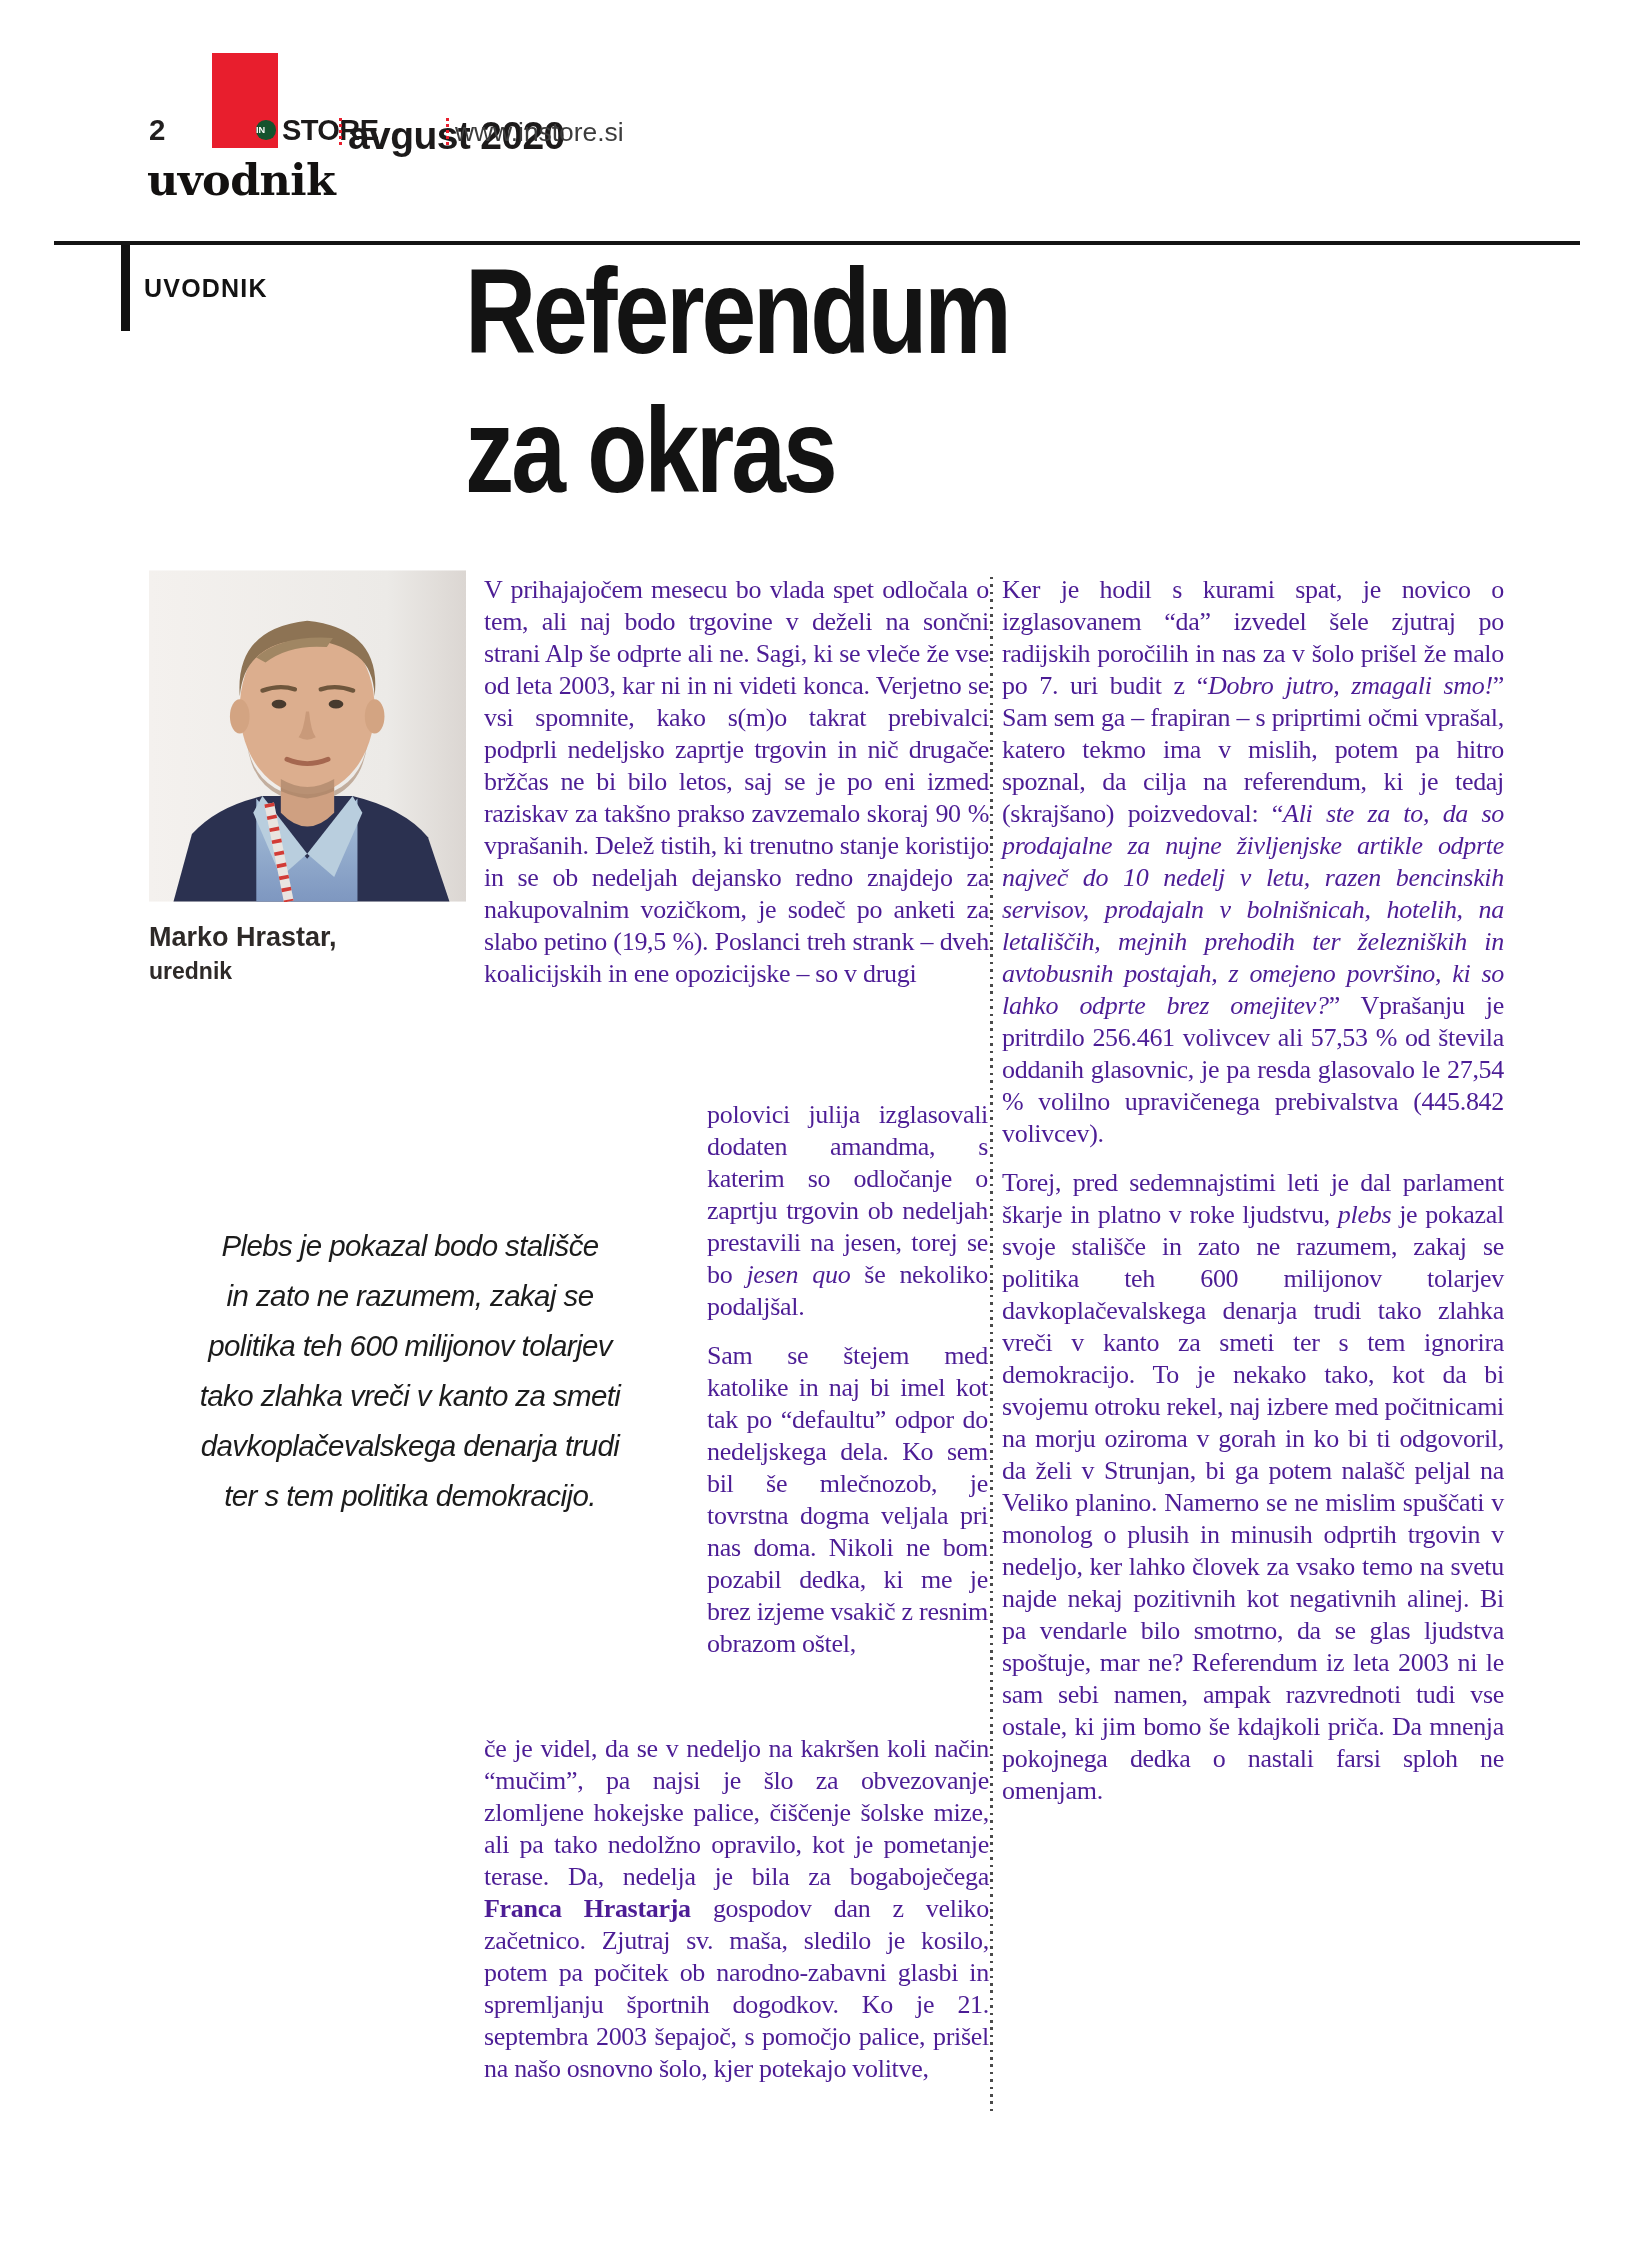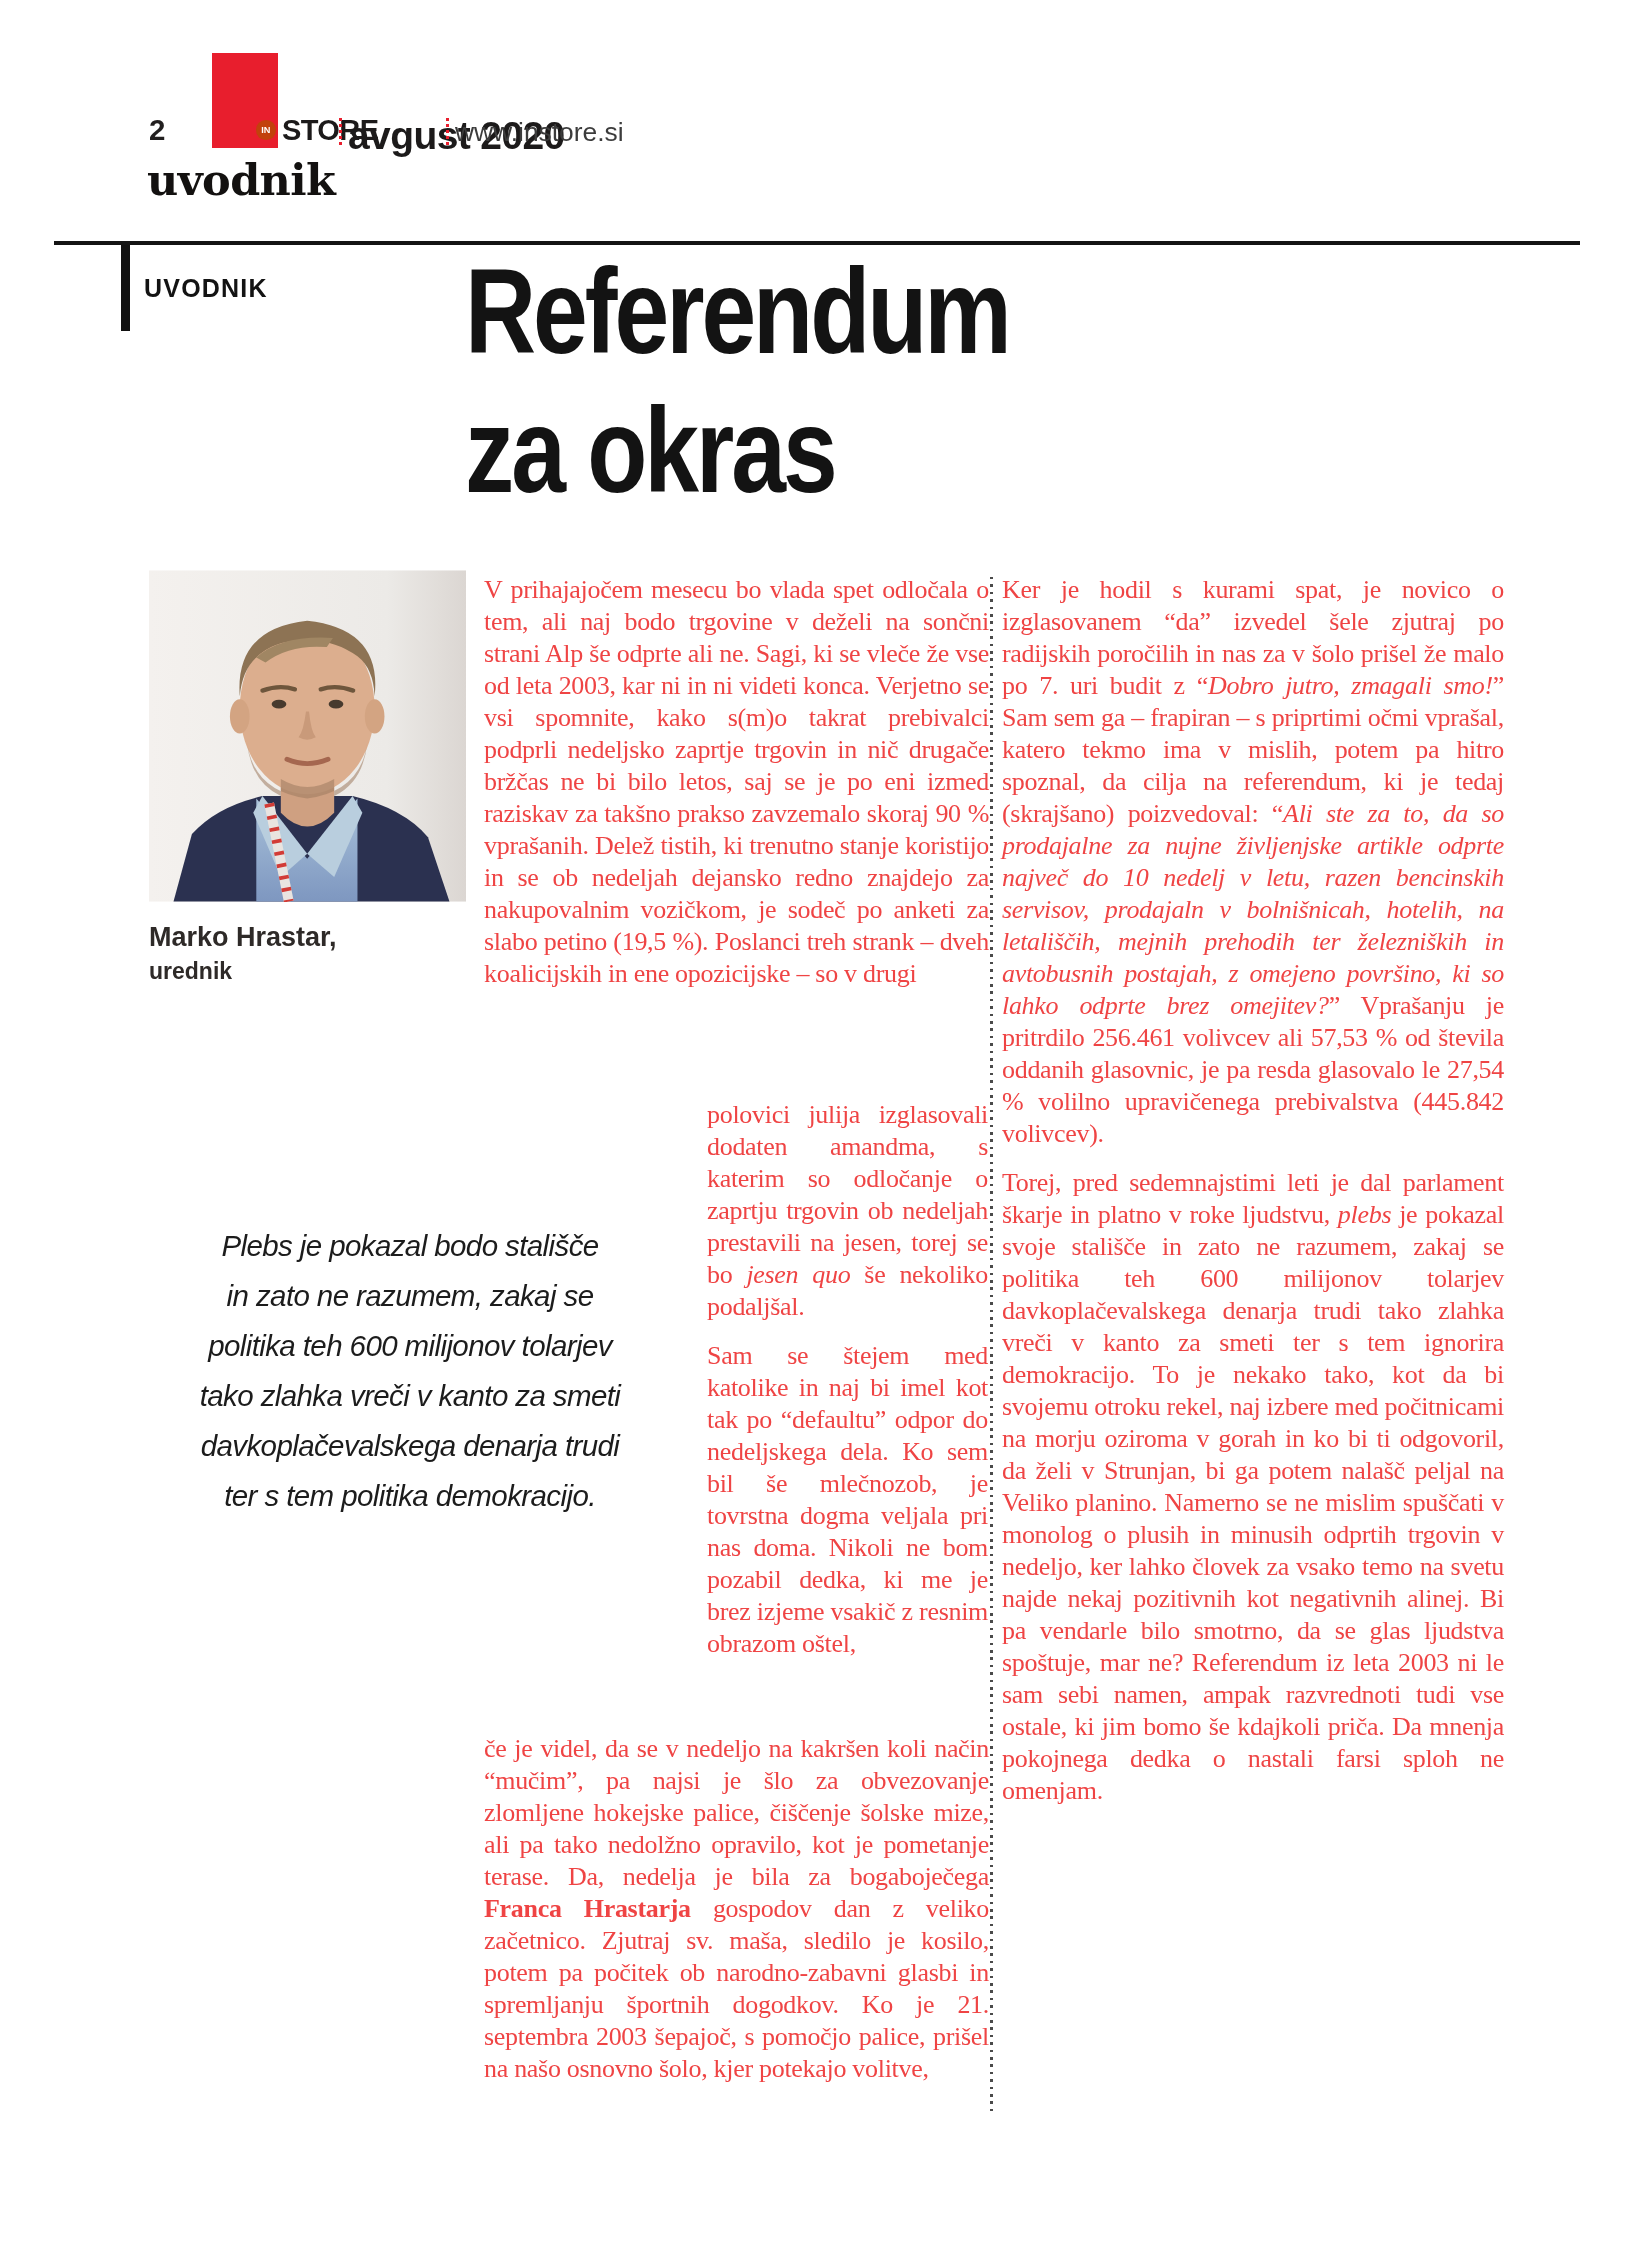--- a/index.html
+++ b/index.html
@@ -19,22 +19,22 @@
   .page-number{
     position:absolute;left:149px;top:113px;
     font-size:29.5px;font-weight:bold;color:#221f1f;
   }
   .red-rect{
     position:absolute;left:212px;top:53px;width:66px;height:95px;
     background:var(--accent-red,#e81e2d);
   }
   .in-circle{
     position:absolute;left:256px;top:120px;width:19.6px;height:19.6px;
-    background:#c2410c;border-radius:50%;
-    display:flex;align-items:center;justify-content:center;
+    background:#14532d;border-radius:50%;
+    display:flex;align-items:center;
     color:#ffffff;font-size:9.2px;font-weight:bold;letter-spacing:0px;
   }
   .store-label{
     position:absolute;left:282px;top:114px;
     font-size:29px;font-weight:bold;color:#1c1a1a;letter-spacing:-0.6px;
   }
   .hdr-dotsep{
     position:absolute;top:118px;width:3.1px;height:27px;
     background-image:repeating-linear-gradient(to bottom,var(--accent-red,#e81e2d) 0 3.1px,transparent 3.1px 6.1px);
   }
@@ -91,21 +91,21 @@
     position:absolute;left:145px;top:1221px;width:530px;
     text-align:center;
     font-style:italic;font-size:29.5px;line-height:50px;
     color:#1c1c1c;letter-spacing:-0.6px;
   }
   
   .body-copy{
     position:absolute;
     font-family:"Liberation Serif",serif;
     font-size:26px;line-height:32px;
-    color:#ef4444;
+    color:#4c1d95;
     text-align:justify;
     letter-spacing:-0.3px;
   }
   .body-copy p{margin:0 0 17px 0;}
   .body-copy p:last-child{margin-bottom:0;}
   .body-copy em{font-style:italic;}
   .body-copy strong{font-weight:bold;}
   .col1a{left:484px;top:574px;width:505px;}
   .col1b{left:707px;top:1099px;width:281px;}
   .col1c{left:484px;top:1733px;width:505px;}

